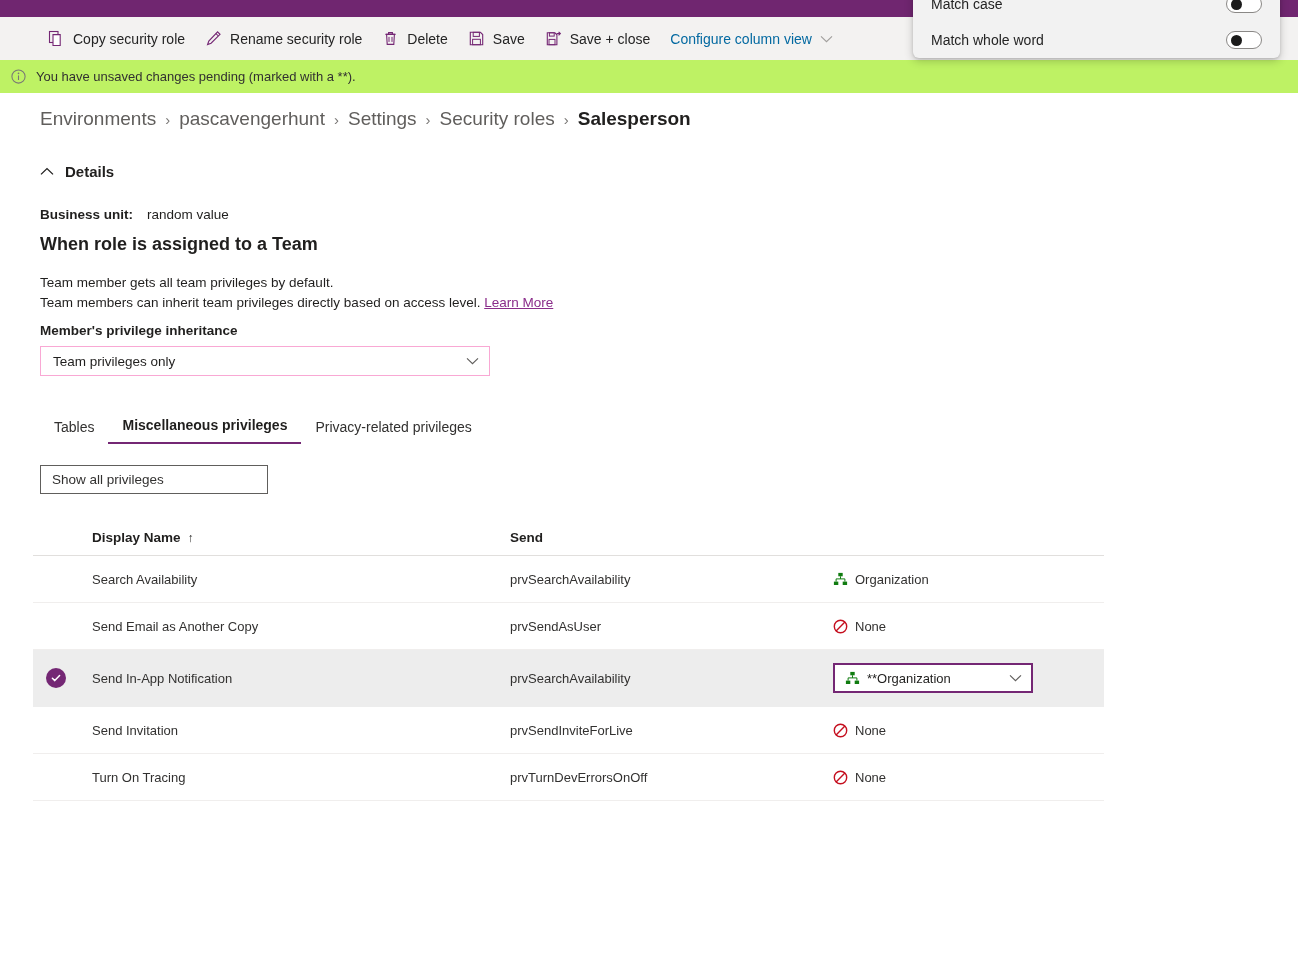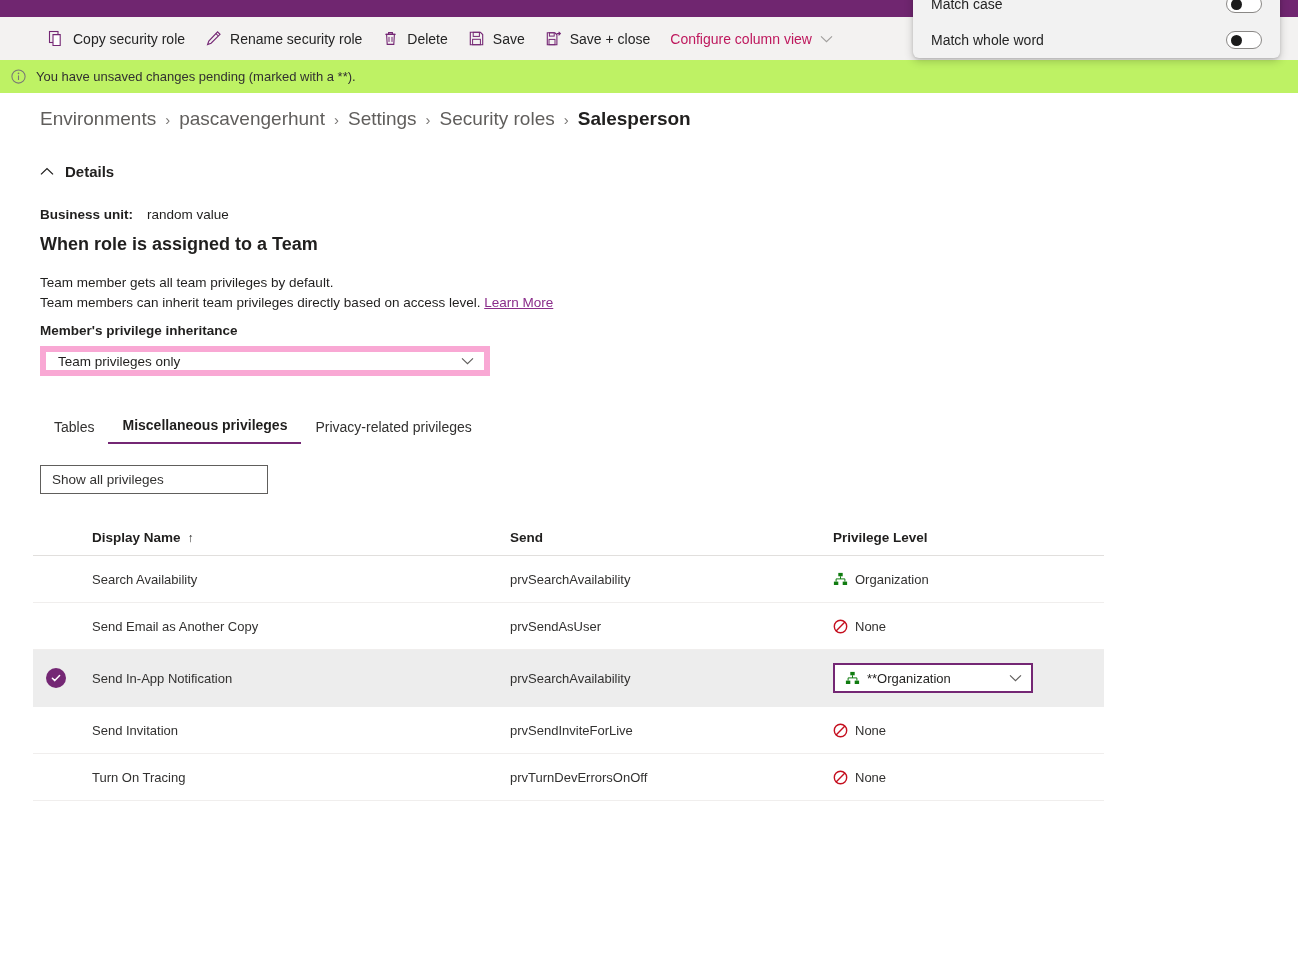--- a/index.html
+++ b/index.html
@@ -31,21 +31,21 @@
   .cmd-item {
     display: flex; align-items: center;
     gap: 8px;
     height: 32px;
     padding: 0 10px;
     font-size: 14px;
     color: #242424;
     cursor: pointer;
     white-space: nowrap;
   }
-  .cmd-item.disabled { color: #be185d; cursor: default; text-align: right; }
+  .cmd-item.disabled { color: #0369a1; cursor: default; text-align: right; }
   .cmd-icon { width: 17px; height: 17px; display: block; flex: 0 0 auto; }
 
   
   .msg-bar {
     position: absolute; top: 60px; left: 0;
     width: 1298px; height: 33px;
     background: #bef264;
     display: flex; align-items: center;
     padding-left: 10px; gap: 9px;
     font-size: 13px; color: #323130;
@@ -123,21 +123,21 @@
   }
   .learn-more { color: #8a2c8a; text-decoration: underline; cursor: pointer; }
 
   .inherit-label {
     position: absolute; top: 323px; left: 40px;
     font-size: 13.5px; font-weight: bold; color: #201f1e;
   }
   .inherit-select {
     position: absolute; top: 346px; left: 40px;
     width: 450px; height: 30px;
-    border: 6px solid #f9a8d4;
+    border: 1px solid #f9a8d4;
     background: #ffffff;
     display: flex; align-items: center; justify-content: space-between;
     padding: 0 10px 0 12px;
     font-size: 13.5px; color: #201f1e;
     cursor: pointer;
   }
   .chev-down-sm { width: 13px; height: 8px; flex: 0 0 auto; }
 
   
   .tabs {
@@ -366,23 +366,20 @@
 <div class="grid">
 
   <div class="grid-header">
     <div class="col-check"></div>
     <div class="col-disp hdr-cell">
       <span>Display Name</span>
       <span class="sort-arrow">↑</span>
     </div>
     <div class="col-name hdr-cell">
       <span>Send</span>
-    </div>
-    <div class="col-priv hdr-cell">
-      <span>Privilege Level</span>
     </div>
   </div>
 
   <div class="grid-row">
     <div class="col-check cell"></div>
     <div class="col-disp cell">Search Availability</div>
     <div class="col-name cell">prvSearchAvailability</div>
     <div class="col-priv cell priv">
       <svg class="priv-icon" viewBox="0 0 15 15">
         <rect x="5.3" y="0.9" width="4.4" height="3.4" fill="#107c10"></rect>

